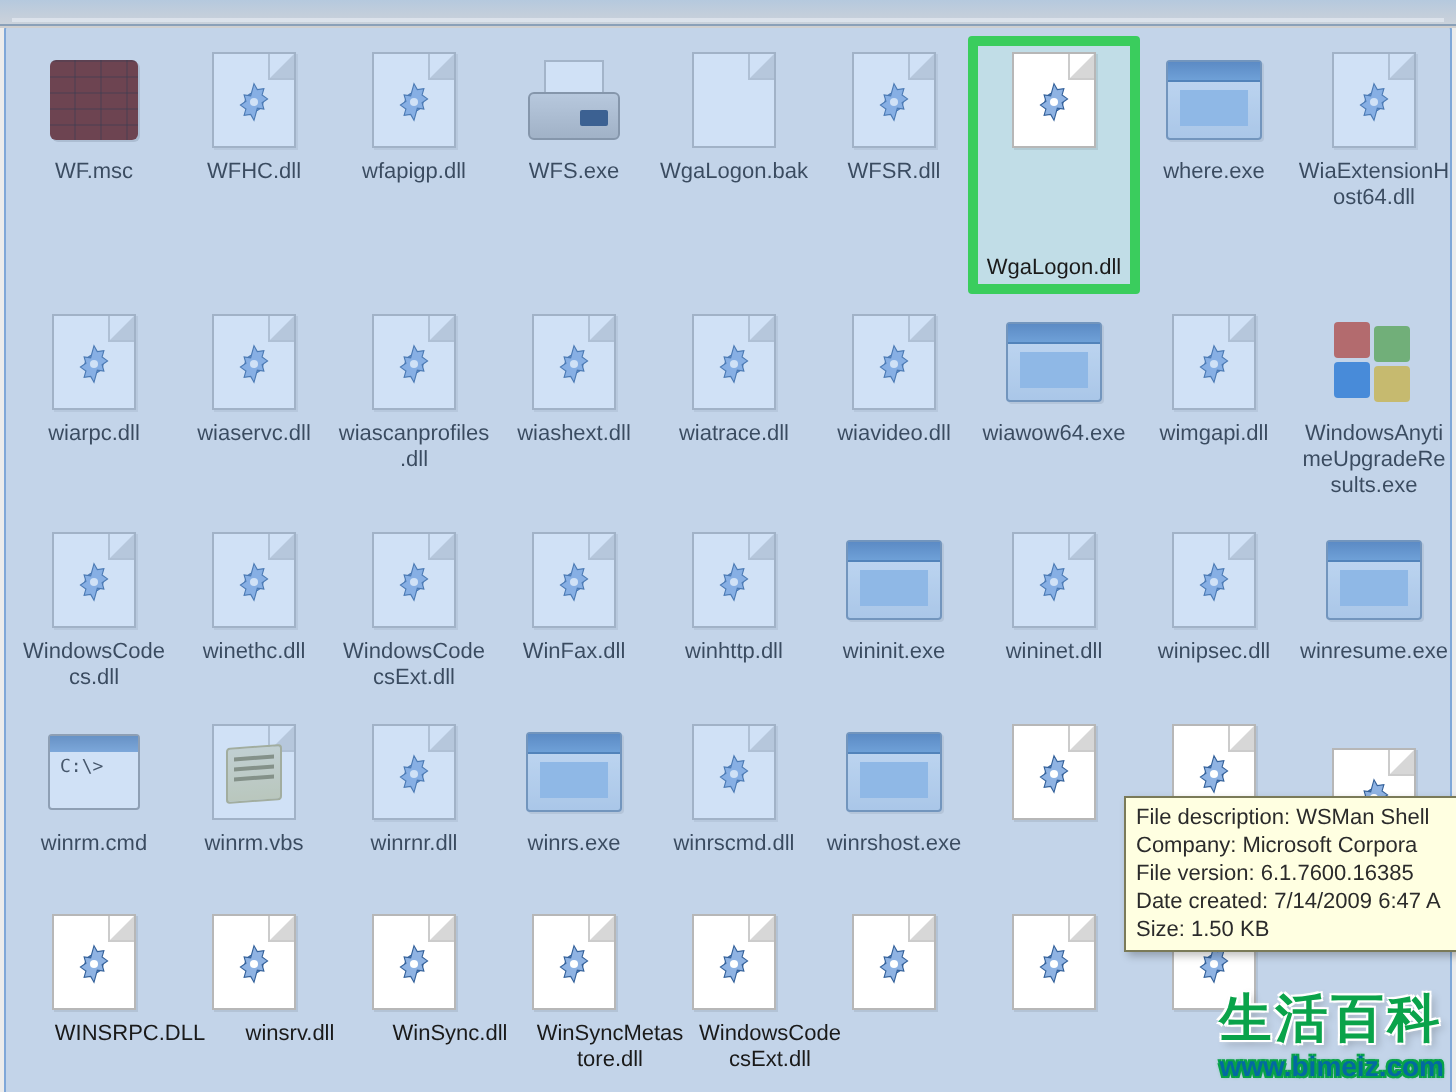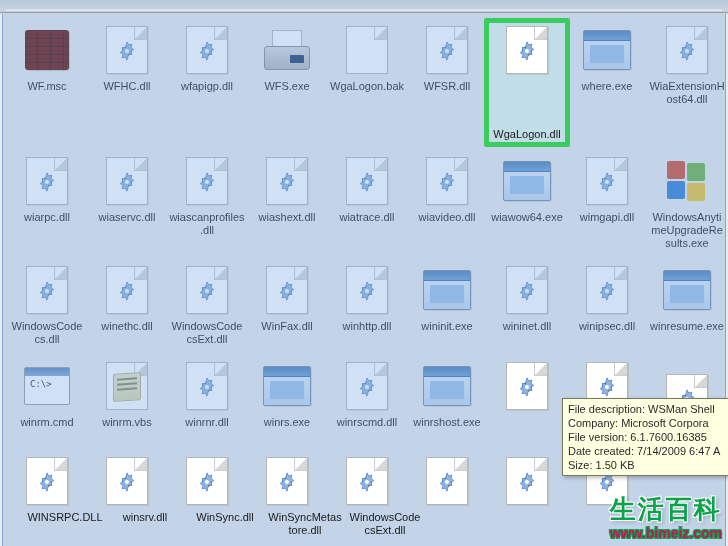--- a/index.html
+++ b/index.html
@@ -280,21 +280,21 @@
       1px 1px 0 #fff,
       -1px -1px 0 #fff,
       1px -1px 0 #fff,
       -1px 1px 0 #fff,
       2px 2px 4px rgba(0,0,0,.25);
     letter-spacing: 2px;
   }
   .watermark .url {
     font-size: 14px;
     font-weight: 700;
-    color: #be185d;
+    color: #0369a1;
     text-shadow:
       0 0 2px #0aa34a,
       1px 1px 0 #0aa34a,
       -1px -1px 0 #0aa34a,
       1px -1px 0 #0aa34a,
       -1px 1px 0 #0aa34a;
     margin-top: -2px;
   }
 
   

